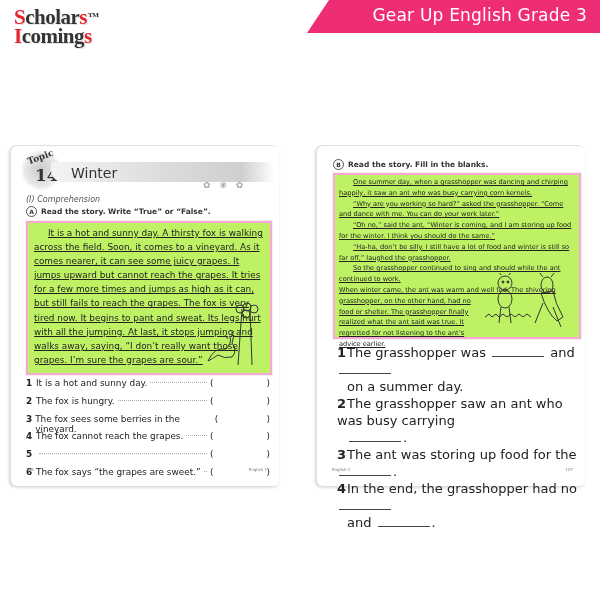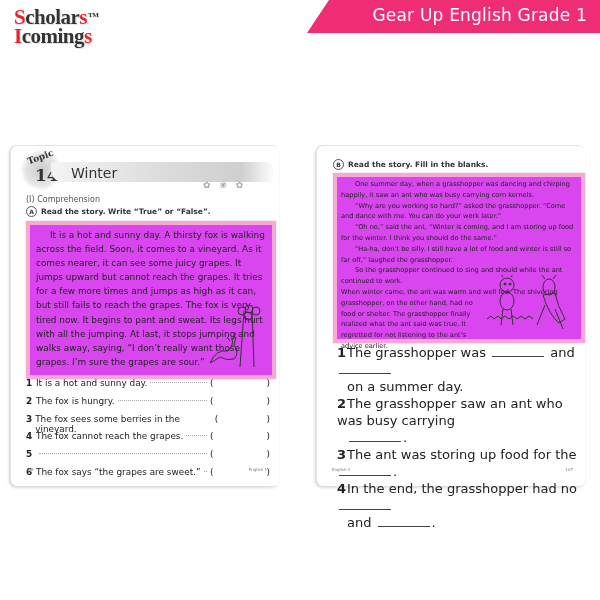--- a/index.html
+++ b/index.html
@@ -18,27 +18,27 @@
   .page.right { left:317px; }
 
   
   .topic-badge { position:absolute; left:10px; top:4px; width:40px; height:40px; border-radius:50%; background: radial-gradient(circle, #c9c9c9 0%, #e6e6e6 55%, rgba(255,255,255,0) 75%); }
   .topic-word { position:absolute; left:6px; top:2px; font-family:"DejaVu Serif", serif; font-size:9px; font-weight:bold; color:#333; transform:rotate(-20deg); }
   .topic-num { position:absolute; left:14px; top:15px; font-family:"DejaVu Serif", serif; font-size:17px; font-weight:bold; color:#333; }
   .title-stripe { position:absolute; left:40px; top:16px; width:224px; height:20px; background: linear-gradient(90deg, #f4f4f4 0%, #dcdcdc 50%, #cfcfcf 85%, rgba(255,255,255,0) 100%); border-radius:2px 10px 3px 12px; }
   .page-title { position:absolute; left:60px; top:19px; font-size:14px; color:#333; }
   .flowers { position:absolute; left:192px; top:34px; font-size:9px; color:#aaa; letter-spacing:3px; }
 
-  .section-label { position:absolute; left:15px; top:49px; font-size:8px; color:#555; }
+  .section-label { position:absolute; left:15px; top:49px; font-size:8px; font-style:italic; color:#555; }
   .instruction { position:absolute; font-size:7.5px; font-weight:bold; color:#333; }
   .instruction .circ { display:inline-block; width:9px; height:9px; border:1px solid #555; border-radius:50%; font-size:6px; text-align:center; line-height:9px; margin-right:4px; vertical-align:middle; font-weight:bold; }
   .left .instruction { left:15px; top:60px; }
   .right .instruction { left:16px; top:13px; }
 
-  .story-box { position:absolute; border:4px solid #f9a8d4; box-shadow: 0 0 0 1px #f2f2f2; background:#d946ef; }
+  .story-box { position:absolute; border:2px solid #f9a8d4; box-shadow: 0 0 0 1px #f2f2f2; background:#bef264;text-decoration:underline; }
   .left .story-box { left:15px; top:75px; width:242px; height:150px; }
   .right .story-box { left:16px; top:27px; width:244px; height:162px; }
 
   .story-text { font-size:8.9px; line-height:14.1px; color:#222; padding:3px 4px 0 6px; }
   .story-text p { margin:0; text-indent:14px; }
   .story-right { font-size:6.6px; line-height:10.8px; color:#222; padding:2px 3px 0 4px; }
   .story-right p { margin:0; text-indent:14px; }
   .story-right p.noindent { text-indent:0; }
   .narrow { width:140px; }
 
@@ -65,21 +65,21 @@
   .f-right { right:12px; }
 </style>
 </head>
 <body>
 
 <div class="logo">
   <div><span class="red">S</span><span>cholar</span><span class="red">s</span><span class="tm">TM</span></div>
   <div><span class="red">I</span><span>coming</span><span class="red">s</span></div>
 </div>
 <div class="banner"></div>
-<div class="banner-text">Gear Up English Grade 1</div>
+<div class="banner-text">Gear Up English Grade 3</div>
 
 <div class="page left">
   <div class="topic-badge">
     <span class="topic-word">Topic</span>
     <span class="topic-num">14</span>
   </div>
   <div class="title-stripe"></div>
   <div class="page-title">Winter</div>
   <div class="flowers">✿ ❀ ✿</div>
 

